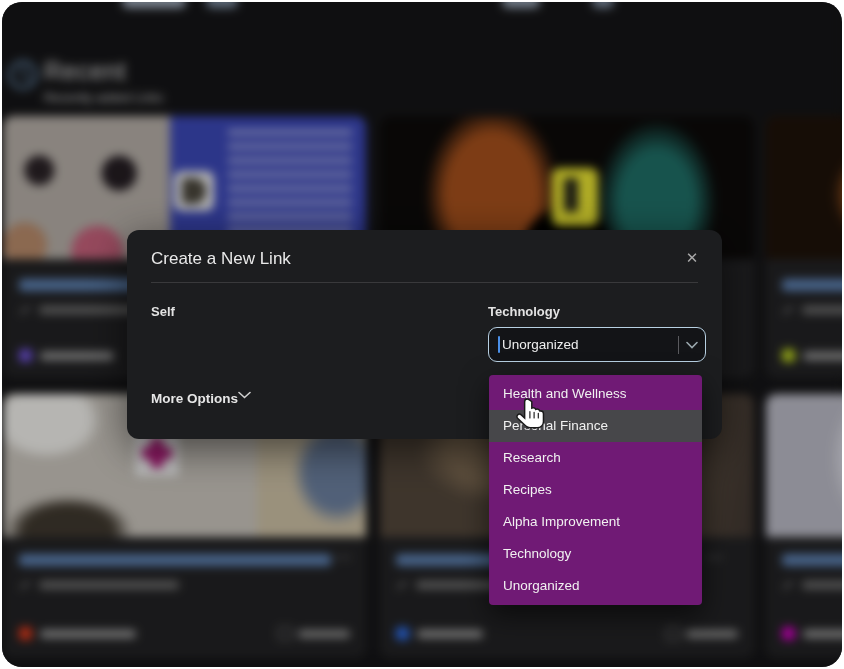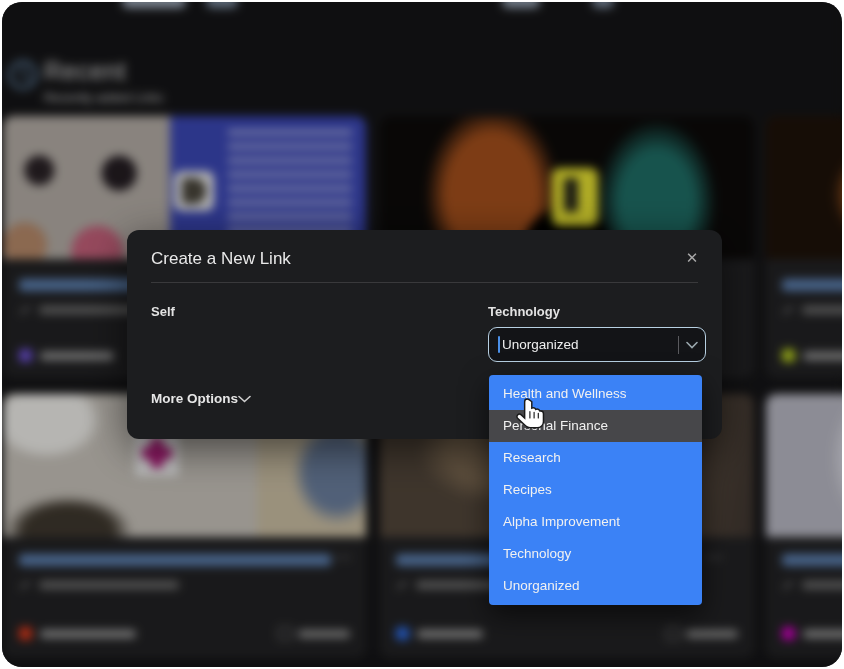--- a/index.html
+++ b/index.html
@@ -44,25 +44,25 @@
               border:1px solid #262628;border-radius:8px;color:#e2e2e2;font-size:12.5px;
               padding:0 10px;font-family:"Liberation Sans",sans-serif;outline:none;
               text-overflow:clip;white-space:nowrap;overflow:hidden;}
   .select{position:absolute;left:361px;top:97px;width:218px;height:35px;background:#131417;
           border:1.5px solid #b7d0e2;border-radius:9px;display:flex;align-items:center;
           box-sizing:border-box;cursor:pointer;}
   .caret{width:2px;height:17px;margin-left:9px;border-radius:1px;}
   .select-value{margin-left:2px;font-size:13.5px;color:#f0f0f0;flex:1;}
   .select-sep{width:1px;height:18px;background:#5a5a5e;}
   .select-chev{width:26px;display:flex;align-items:center;justify-content:center;}
-  .more-opts{position:absolute;left:24px;top:161px;display:flex;align-items:center;gap:0;
+  .more-opts{position:absolute;left:24px;top:161px;display:flex;align-items:flex-start;gap:0;
              color:#e6e6e6;font-size:13.5px;font-weight:bold;cursor:pointer;}
 
   
-  .menu{position:absolute;left:487px;top:373px;width:213px;background:#3b82f6;border-radius:4px;
+  .menu{position:absolute;left:487px;top:373px;width:213px;background:#701a75;border-radius:4px;
         padding:3px 0;z-index:8;box-shadow:0 10px 28px rgba(0,0,0,.6);}
   .menu-item{height:32px;line-height:32px;padding-left:14px;font-size:13.5px;color:#f1f1f1;
              cursor:pointer;white-space:nowrap;}
 
   .cursor{position:absolute;left:513px;top:395px;z-index:10;}
 </style>
 </head>
 <body>
 
 <div class="stage">

